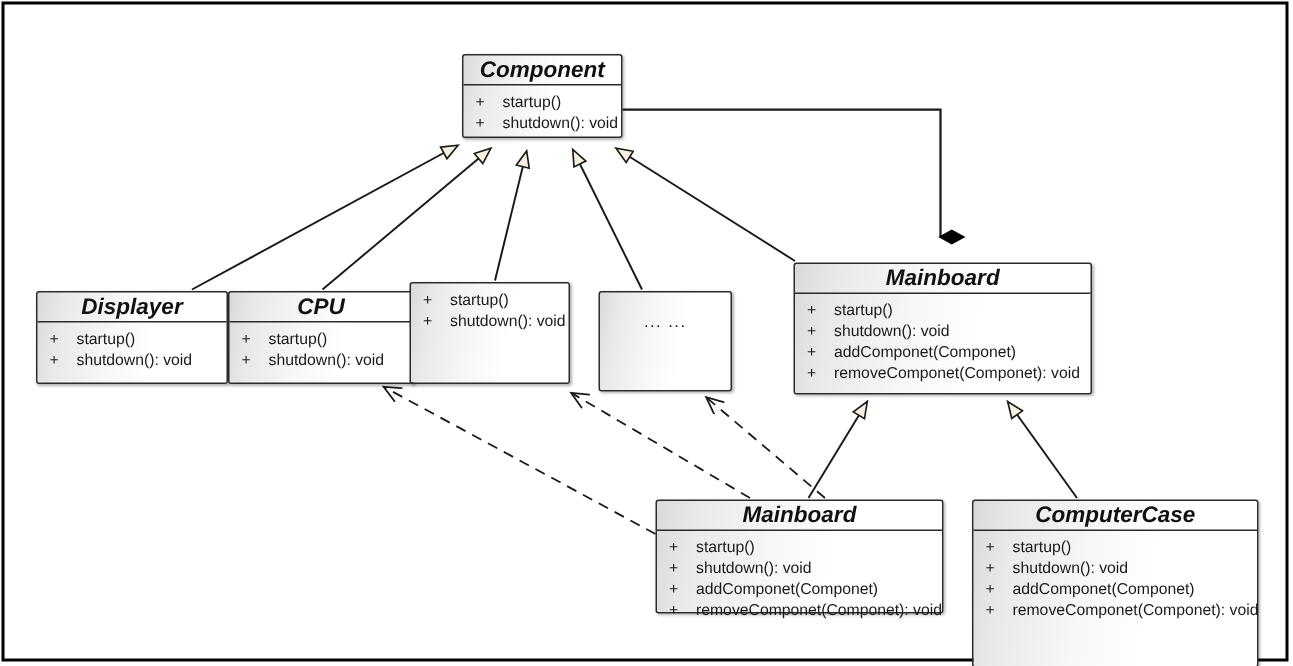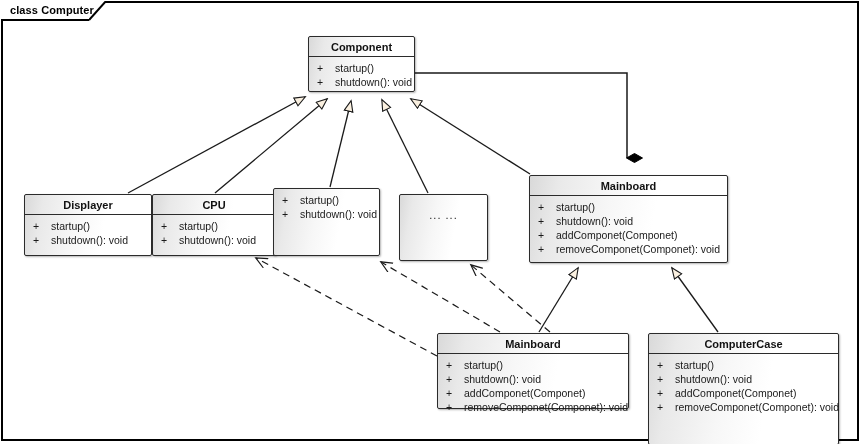--- a/index.html
+++ b/index.html
@@ -88,27 +88,28 @@
     background: linear-gradient(100deg, #d9d9d9 0%, #e9e9e9 14%, #f7f7f7 40%, #ffffff 62%, #ffffff 100%);
     box-shadow: 1px 1px 2px rgba(0,0,0,0.30);
     border-radius: 2px;
     z-index: 5;
   }
 
   .uml-name {
     height: 20px;
     line-height: 20px;
     text-align: center;
-    font-size: 11px;
+    font-size: 15px;
     font-weight: bold;
     color: #111111;
     border-bottom: 1px solid #2b2b2b;
     box-sizing: border-box;
     white-space: nowrap;
     overflow: hidden;
+    font-style: italic;
   }
 
   .uml-members {
     padding: 4px 0 4px 0;
   }
 
   .uml-member {
     font-size: 10.5px;
     color: #1a1a1a;
     line-height: 14px;
@@ -135,27 +136,20 @@
     padding-top: 14px;
   }
 </style>
 </head>
 <body>
 
 <div id="diagram-root">
 
   <div class="frame-border"></div>
 
-  <div class="frame-tab">
-    <div class="frame-tab-body"></div>
-    <svg class="frame-tab-diag" viewBox="0 0 18 20" width="18" height="20">
-      <line x1="0" y1="19" x2="17" y2="0" stroke="#000000" stroke-width="2"></line>
-    </svg>
-    <div class="frame-tab-label">class Computer</div>
-  </div>
 
   <svg id="connectors" viewBox="0 0 862 444" width="862" height="444">
     <defs>
       <marker id="gen-arrow" markerWidth="13" markerHeight="13" refX="11.2" refY="5.2" orient="auto" markerUnits="userSpaceOnUse">
         <path d="M 0.8,0.8 L 11.6,5.2 L 0.8,9.6 z" fill="#faf0e0" stroke="#1a1a1a" stroke-width="1.1" stroke-linejoin="miter"></path>
       </marker>
       <marker id="dep-arrow" markerWidth="14" markerHeight="14" refX="11.5" refY="5.6" orient="auto" markerUnits="userSpaceOnUse">
         <path d="M 0.8,0.6 L 11.8,5.6 L 0.8,10.6" fill="none" stroke="#1a1a1a" stroke-width="1.2" stroke-linecap="round" stroke-linejoin="miter"></path>
       </marker>
       <marker id="comp-diamond" markerWidth="14" markerHeight="18" refX="7" refY="16.5" orient="auto" markerUnits="userSpaceOnUse">

